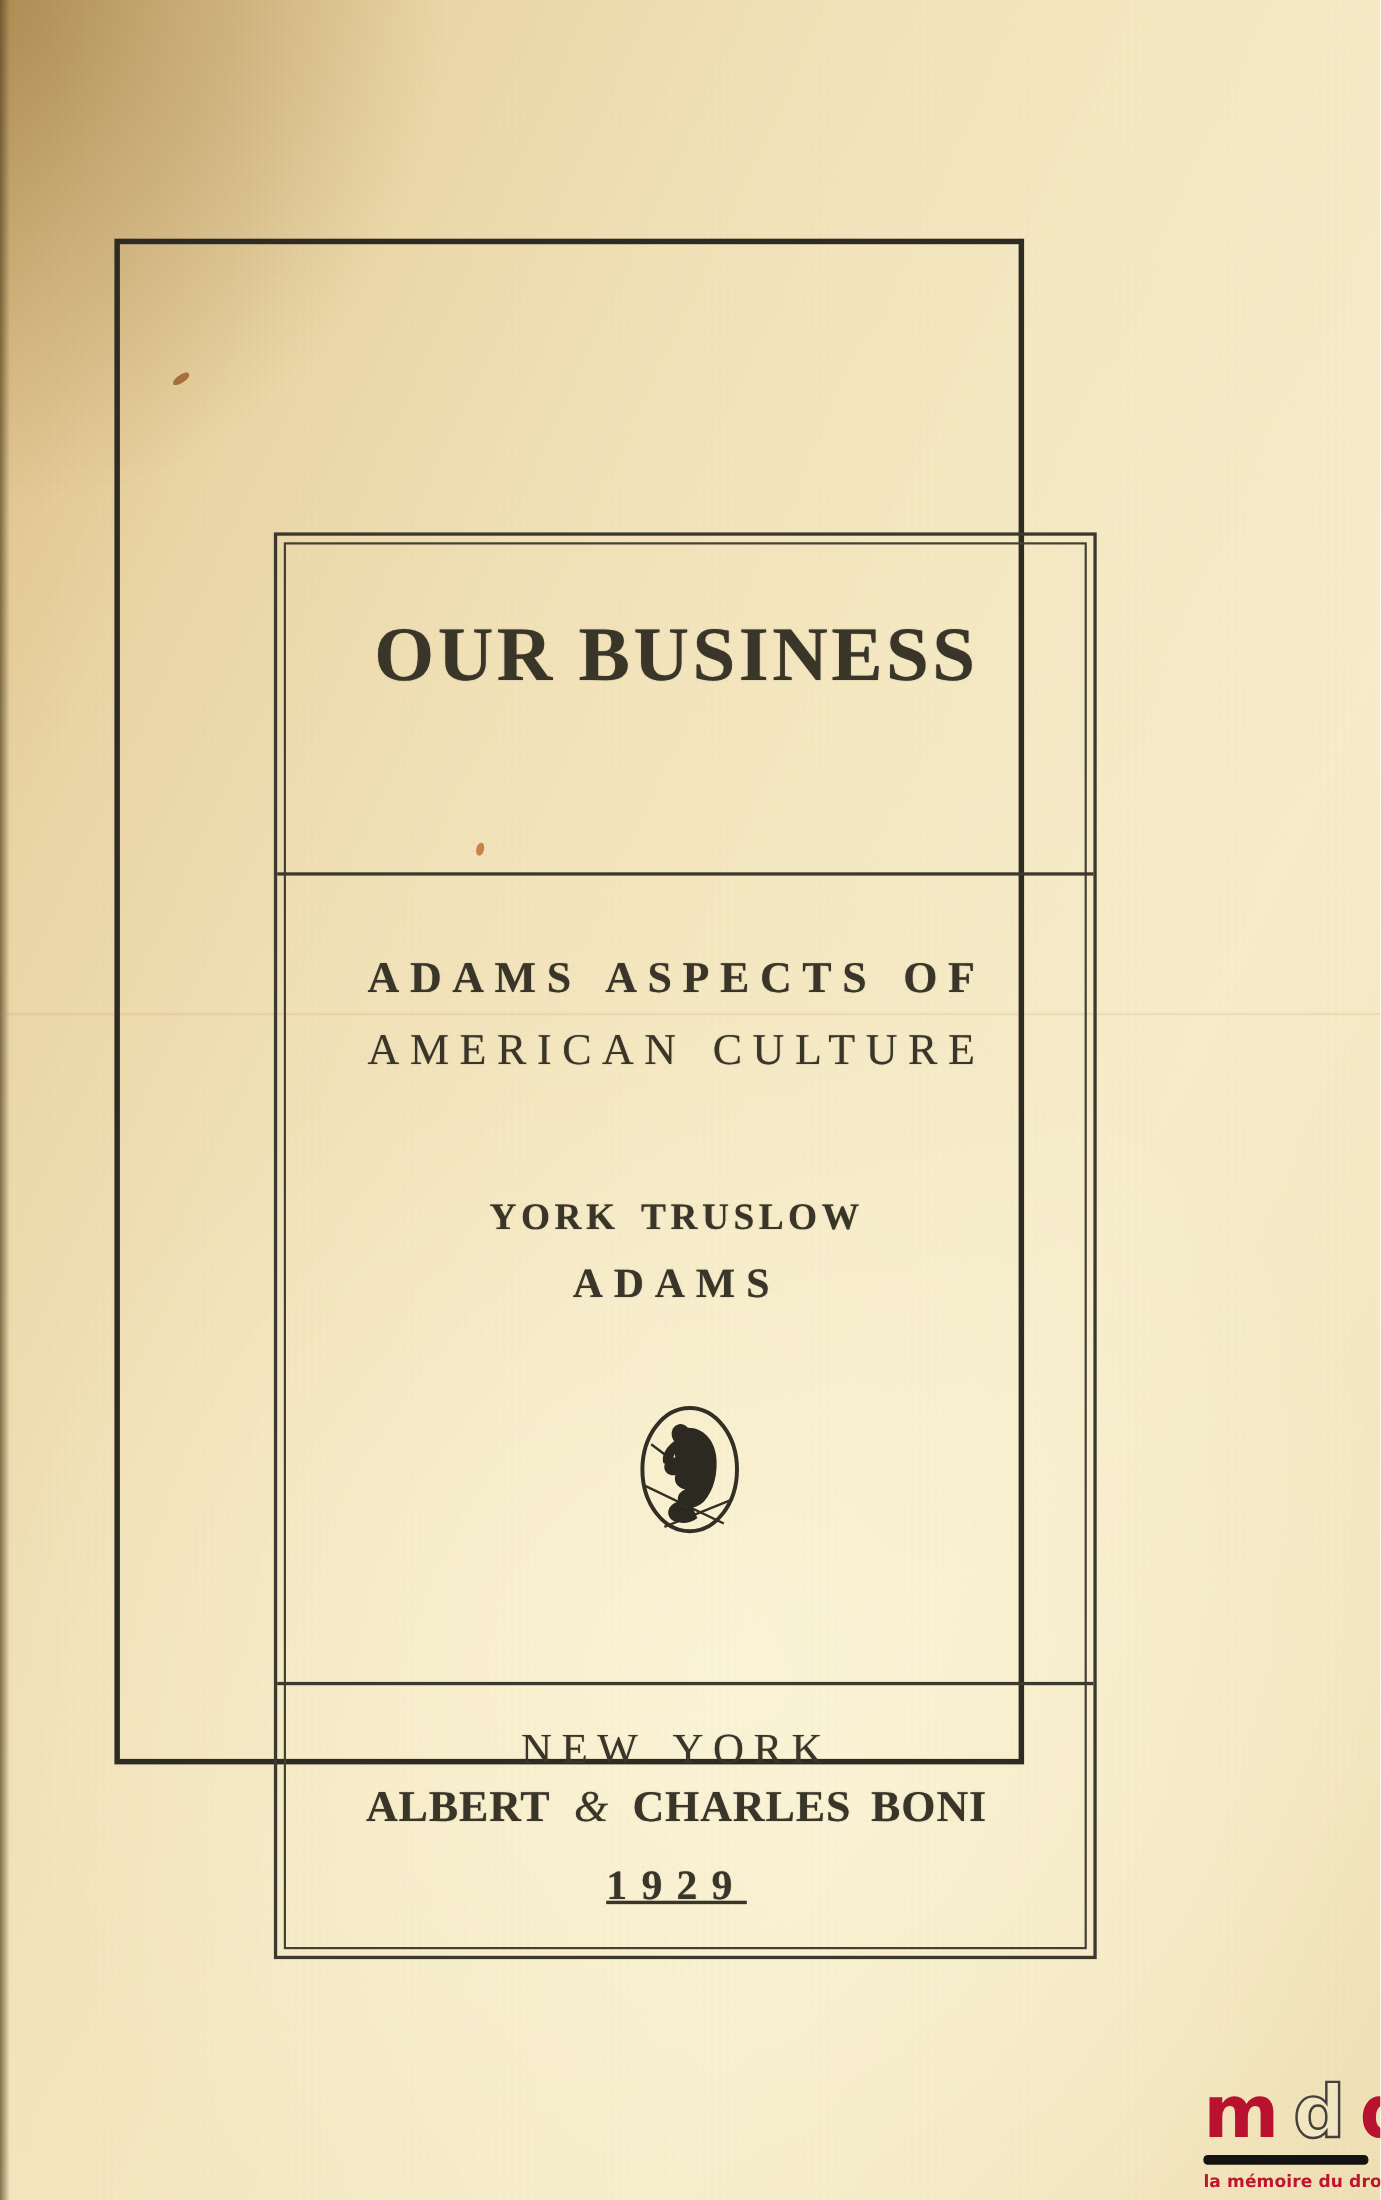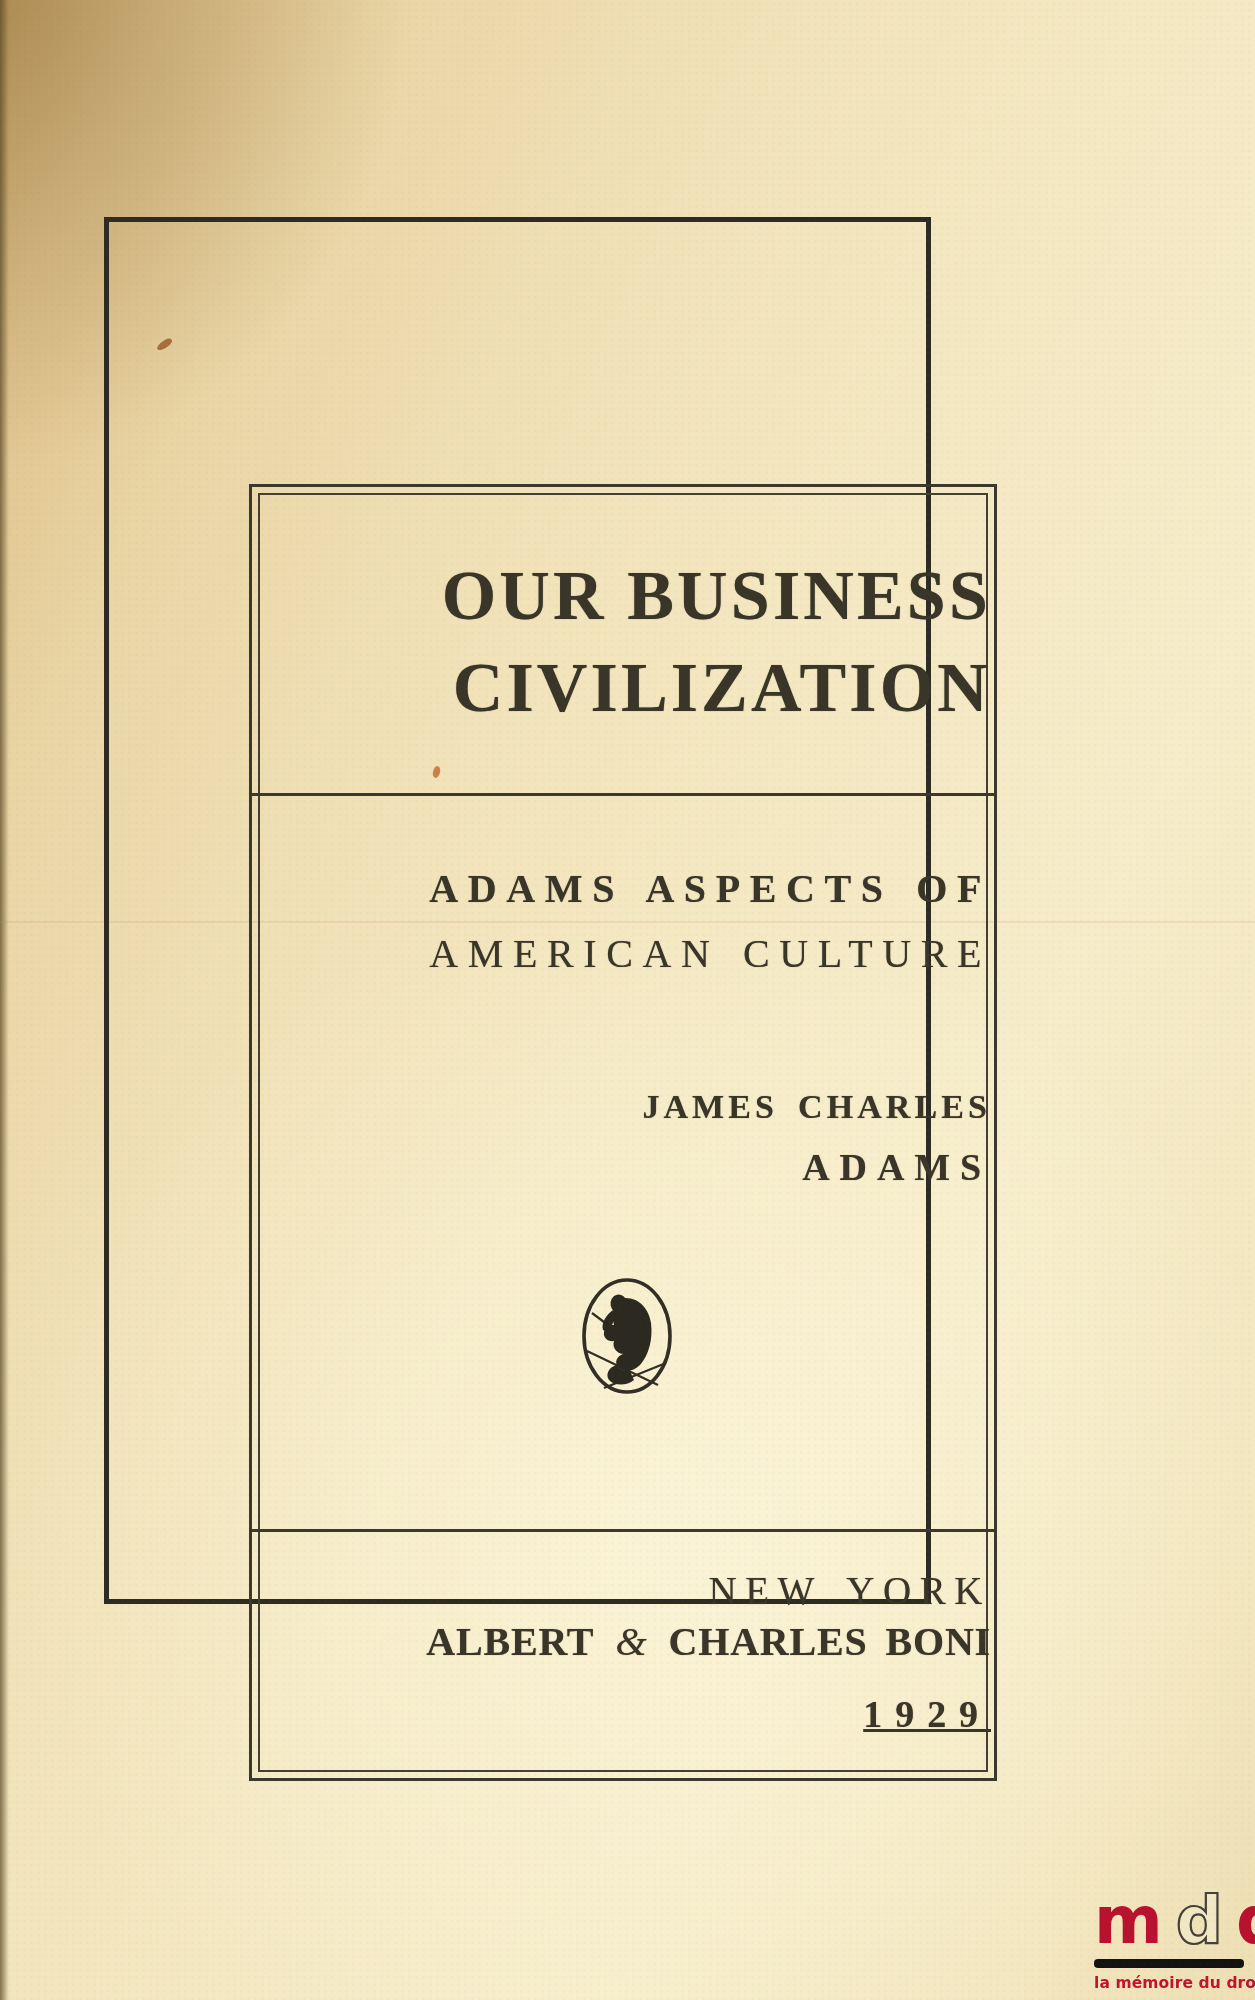--- a/index.html
+++ b/index.html
@@ -36,21 +36,21 @@
     border: 3px solid #3b382d; box-sizing: border-box;
   }
   .frame-inner {
     position: absolute; inset: 6px;
     border: 2px solid #433f33;
   }
   .divider { position: absolute; left: 0; right: 0; height: 3px; background: #3b382d; }
   .divider-1 { top: 306px; }
   .divider-2 { top: 1042px; }
 
-  .line { position: absolute; left: 0; right: 3px; text-align: right;
+  .line { position: absolute; left: 0; right: 16px; text-align: center;
           color: #393528; line-height: 1; white-space: nowrap;
           text-shadow: 0 0 1px rgba(57,53,40,0.55); }
   .title-1   { top: 74px;  font-size: 70px; font-weight: bold; letter-spacing: 0.045em; }
   .title-2   { top: 166px; font-size: 70px; font-weight: bold; letter-spacing: 0.045em; }
   .subtitle-1{ top: 382px; font-size: 40px; font-weight: bold; letter-spacing: 0.24em; word-spacing: 0.10em; }
   .subtitle-2{ top: 447px; font-size: 40px; font-weight: normal; letter-spacing: 0.24em; word-spacing: 0.10em; }
   .byline    { top: 528px; font-size: 40px; font-style: italic; font-weight: normal; letter-spacing: 0.02em; }
   .author-1  { top: 603px; font-size: 34px; font-weight: bold; letter-spacing: 0.12em; word-spacing: 0.22em; }
   .author-2  { top: 661px; font-size: 38px; font-weight: bold; letter-spacing: 0.26em; }
   .city      { top: 1084px; font-size: 39px; font-weight: normal; letter-spacing: 0.22em; word-spacing: 0.18em; }
@@ -93,26 +93,25 @@
   <div class="scan-line"></div>
 
   <div class="frame-outer">
     <div class="frame-mid">
       <div class="frame-inner"></div>
 
       <div class="divider divider-1"></div>
       <div class="divider divider-2"></div>
 
       <div class="line title-1">OUR BUSINESS</div>
-      <div class="line title-2">CIVILIZATION</div>
 
       <div class="line subtitle-1">ADAMS ASPECTS OF</div>
       <div class="line subtitle-2">AMERICAN CULTURE</div>
 
-      <div class="line author-1">JAMES CHARLES</div>
+      <div class="line author-1">YORK TRUSLOW</div>
       <div class="line author-2">ADAMS</div>
 
       <svg class="ornament" viewBox="0 0 96 122" xmlns="http://www.w3.org/2000/svg">
         <ellipse cx="48" cy="61" rx="43" ry="56" fill="none" stroke="#332f26" stroke-width="3.6"></ellipse>
         <path d="M13 38 L45 62" stroke="#332f26" stroke-width="2.2" fill="none"></path>
         <path d="M8 76 L79 110" stroke="#332f26" stroke-width="2.2" fill="none"></path>
         <path d="M25 113 L87 88" stroke="#332f26" stroke-width="2.2" fill="none"></path>
         <g fill="#2c2921">
           <ellipse cx="40" cy="29" rx="8.5" ry="9.5" transform="rotate(-12 40 29)"></ellipse>
           <path d="M34 35 C27 40 22 48 24 55 L33 59 C31 51 35 43 41 39 Z"></path>

